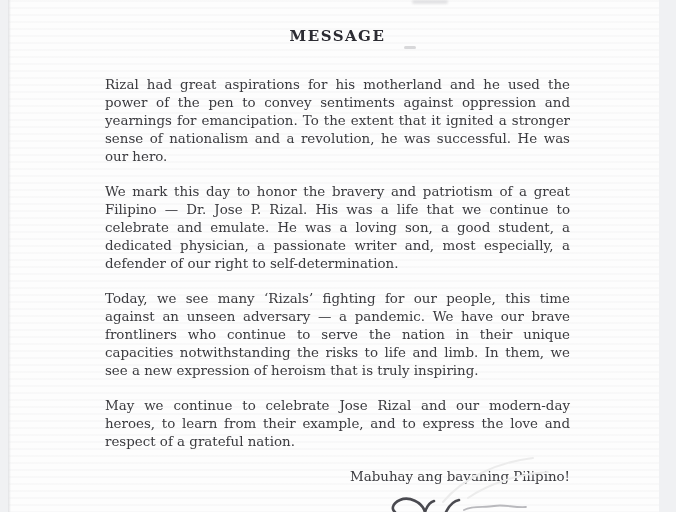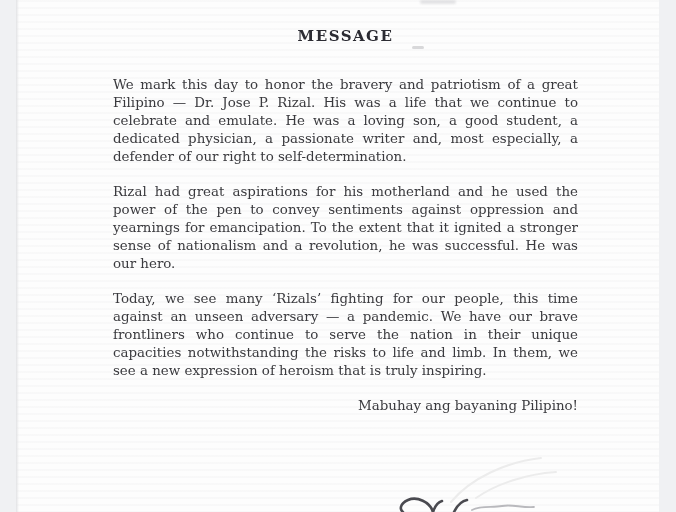--- a/index.html
+++ b/index.html
@@ -8,21 +8,21 @@
     overflow: hidden;
     background: #f0f1f3;
     font-family: "DejaVu Serif", "Liberation Serif", serif;
   }
   .scan-root {
     position: relative;
     width: 676px; height: 512px;
   }
   .page {
     position: absolute;
-    left: 16px; top: 0;
+    left: 8px; top: 0;
     width: 659px; height: 512px;
     background:
       repeating-linear-gradient(
         to bottom,
         rgba(120,120,130,0.035) 0px, rgba(120,120,130,0.035) 2px,
         rgba(255,255,255,0) 2px, rgba(255,255,255,0) 7px),
       #fdfdfd;
   }
   .page-right-gap {
     position: absolute;
@@ -89,23 +89,24 @@
 </style>
 </head>
 <body>
 
 <div class="scan-root">
   <div class="page">
 
     <div class="doc-title">MESSAGE</div>
 
     <div class="doc-body">
+      <p>Rizal had great aspirations for his motherland and he used the power of the pen to convey sentiments against oppression and yearnings for emancipation. To the extent that it ignited a stronger sense of nationalism and a revolution, he was successful. He was our hero.</p>
       <p>We mark this day to honor the bravery and patriotism of a great Filipino — Dr. Jose P. Rizal. His was a life that we continue to celebrate and emulate. He was a loving son, a good student, a dedicated physician, a passionate writer and, most especially, a defender of our right to self-determination.</p>
-      <p>Rizal had great aspirations for his motherland and he used the power of the pen to convey sentiments against oppression and yearnings for emancipation. To the extent that it ignited a stronger sense of nationalism and a revolution, he was successful. He was our hero.</p>
       <p>Today, we see many ‘Rizals’ fighting for our people, this time against an unseen adversary — a pandemic. We have our brave frontliners who continue to serve the nation in their unique capacities notwithstanding the risks to life and limb. In them, we see a new expression of heroism that is truly inspiring.</p>
+      <p>May we continue to celebrate Jose Rizal and our modern-day heroes, to learn from their example, and to express the love and respect of a grateful nation.</p>
       <p class="closing-line">Mabuhay ang bayaning Pilipino!</p>
     </div>
 
     <div class="artifact smudge-top"></div>
     <div class="artifact smudge-mid"></div>
 
     <svg class="signature-svg" viewBox="0 0 280 72" aria-hidden="true">
 
       <g fill="none" stroke="#ececec" stroke-width="2" stroke-linecap="round">
         <path d="M 75 62 C 95 38, 130 22, 165 18"></path>

